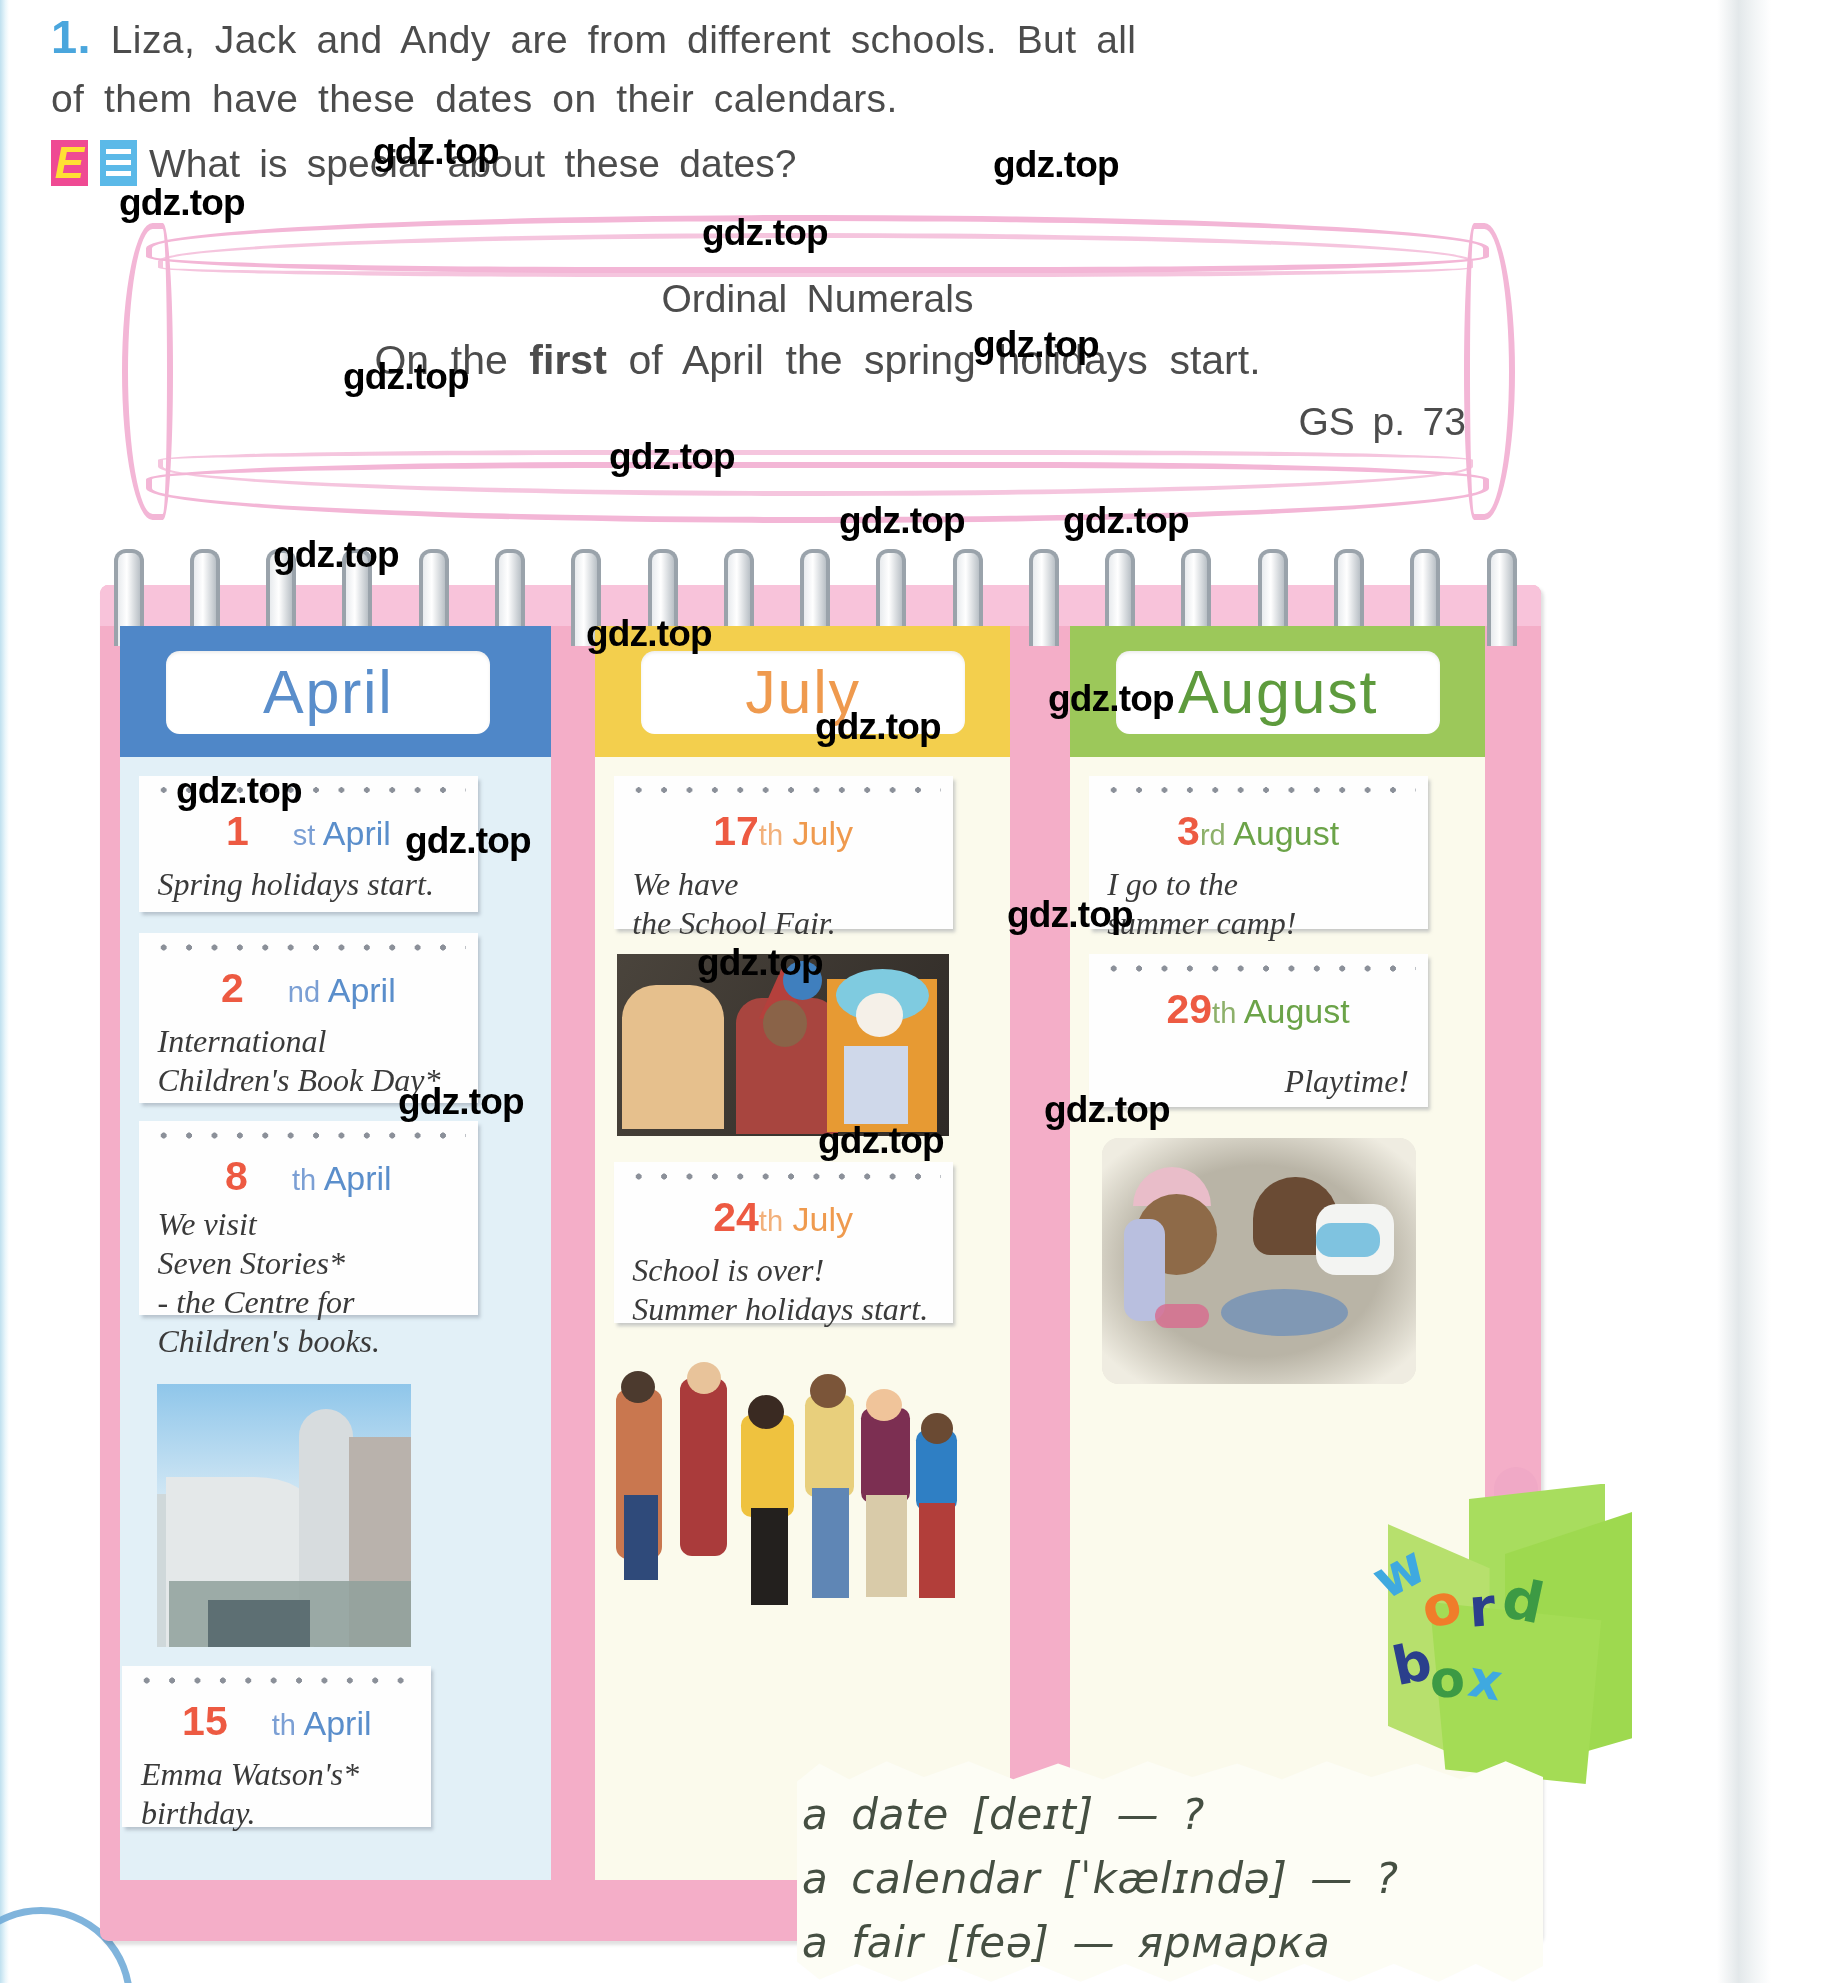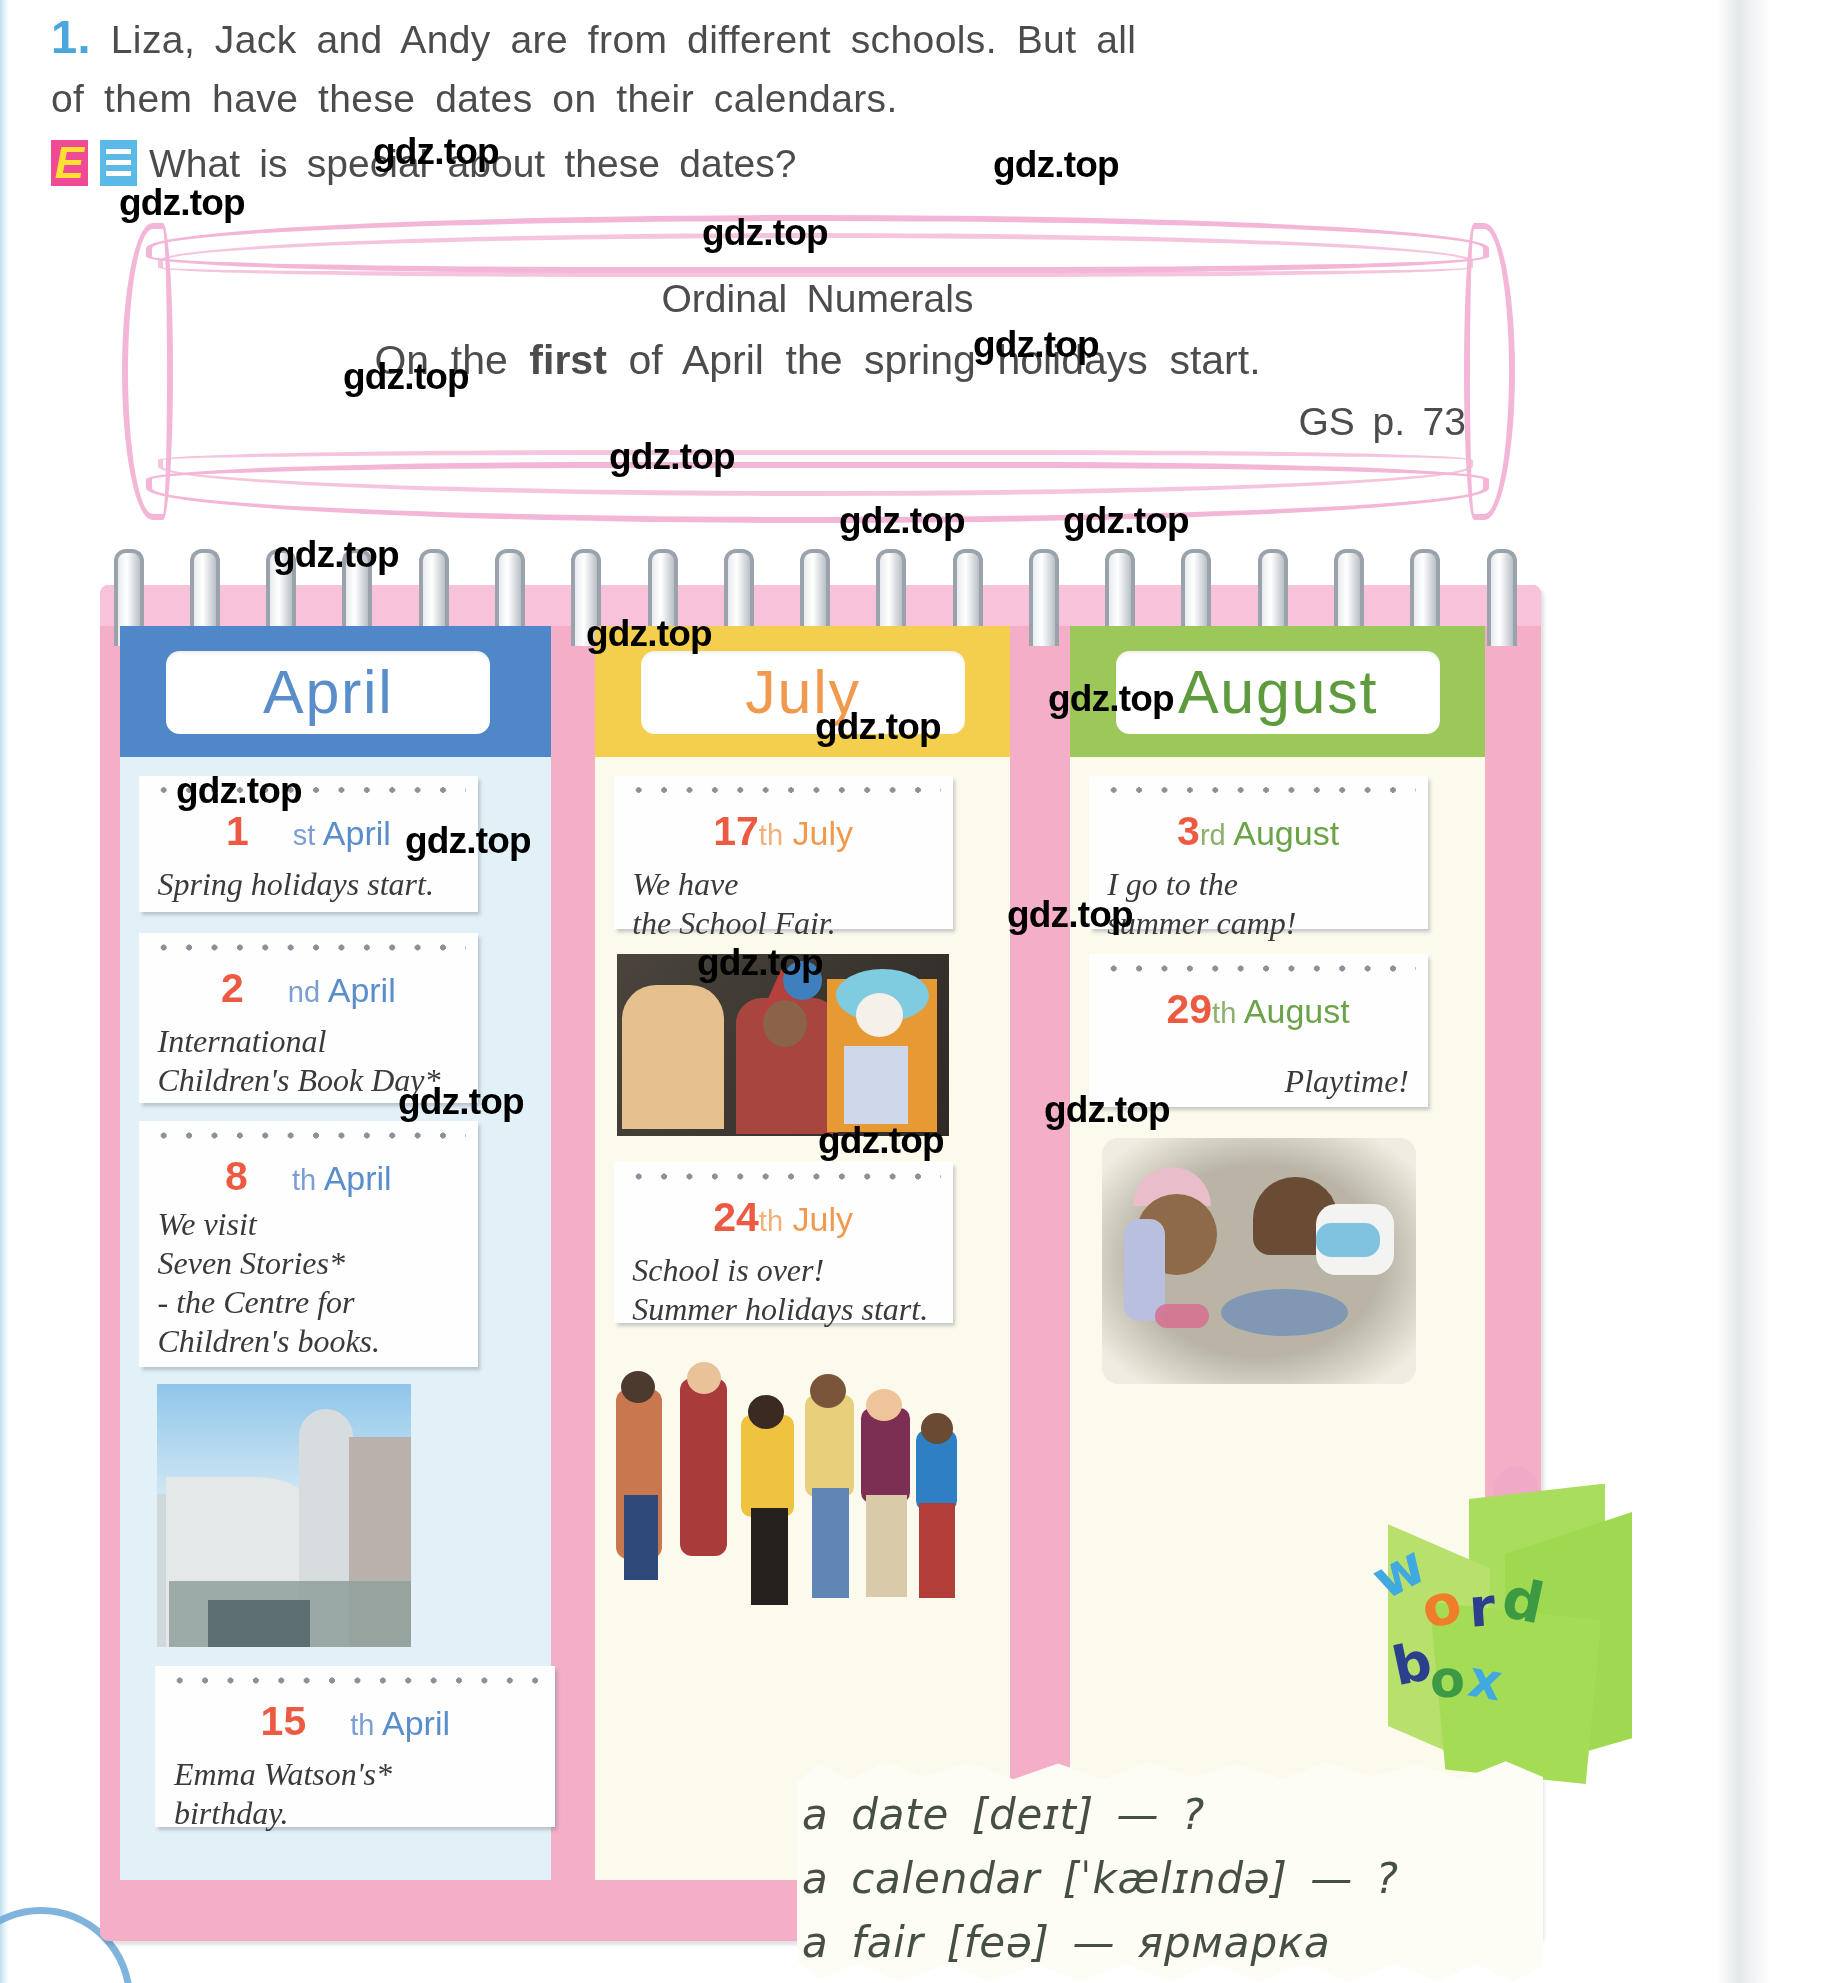--- a/index.html
+++ b/index.html
@@ -295,39 +295,39 @@
         <div class="desc">Spring holidays start.</div>
       </div>
 
       <div class="note april" style="left:18.6px;top:176px;width:339px;height:170px;">
         <div class="perf"></div>
         <div class="date"><span class="num">2</span><span class="suf">nd</span> <span class="mon">April</span></div>
         <div class="desc" style="white-space:pre-line;">International
 Children's Book Day*</div>
       </div>
 
-      <div class="note april" style="left:18.6px;top:364px;width:339px;height:246px;">
+      <div class="note april" style="left:18.6px;top:364px;width:339px;height:194px;">
         <div class="perf"></div>
         <div class="date"><span class="num">8</span><span class="suf">th</span> <span class="mon">April</span></div>
         <div class="desc" style="white-space:pre-line;margin-top:5.1px;">We visit
 Seven Stories*
 - the Centre for
 Children's books.</div>
       </div>
 
       <div class="photo" style="left:37px;top:627px;width:254px;height:263px;background:#cfd8da;">
         <div class="sky"></div>
         <div class="bldg" style="left:8.5px;top:93px;width:148px;height:178px;border-top-right-radius:59px 34px;background:#e4e8e9;"></div>
         <div class="bldg" style="left:142px;top:25.4px;width:54px;height:237px;border-radius:27px 27px 0 0;background:#d7dcde;"></div>
         <div class="bldg" style="left:192px;top:53px;width:63px;height:212px;background:#b9b2ac;"></div>
         <div class="bldg" style="left:12px;top:197px;width:246px;height:68px;background:#8fa09b;opacity:.85;"></div>
         <div class="bldg" style="left:51px;top:216px;width:102px;height:49px;background:#5d6f73;"></div>
       </div>
 
-      <div class="note april" style="left:35px;top:909px;width:400px;height:161px;">
+      <div class="note april" style="left:2px;top:909px;width:309px;height:161px;">
         <div class="perf"></div>
         <div class="date"><span class="num">15</span><span class="suf">th</span> <span class="mon">April</span></div>
         <div class="desc" style="white-space:pre-line;">Emma Watson's*
 birthday.</div>
       </div>
     </div>
   </div>
 
   <div class="col" id="col-july" style="left:495px;">
     <div class="col-head">

